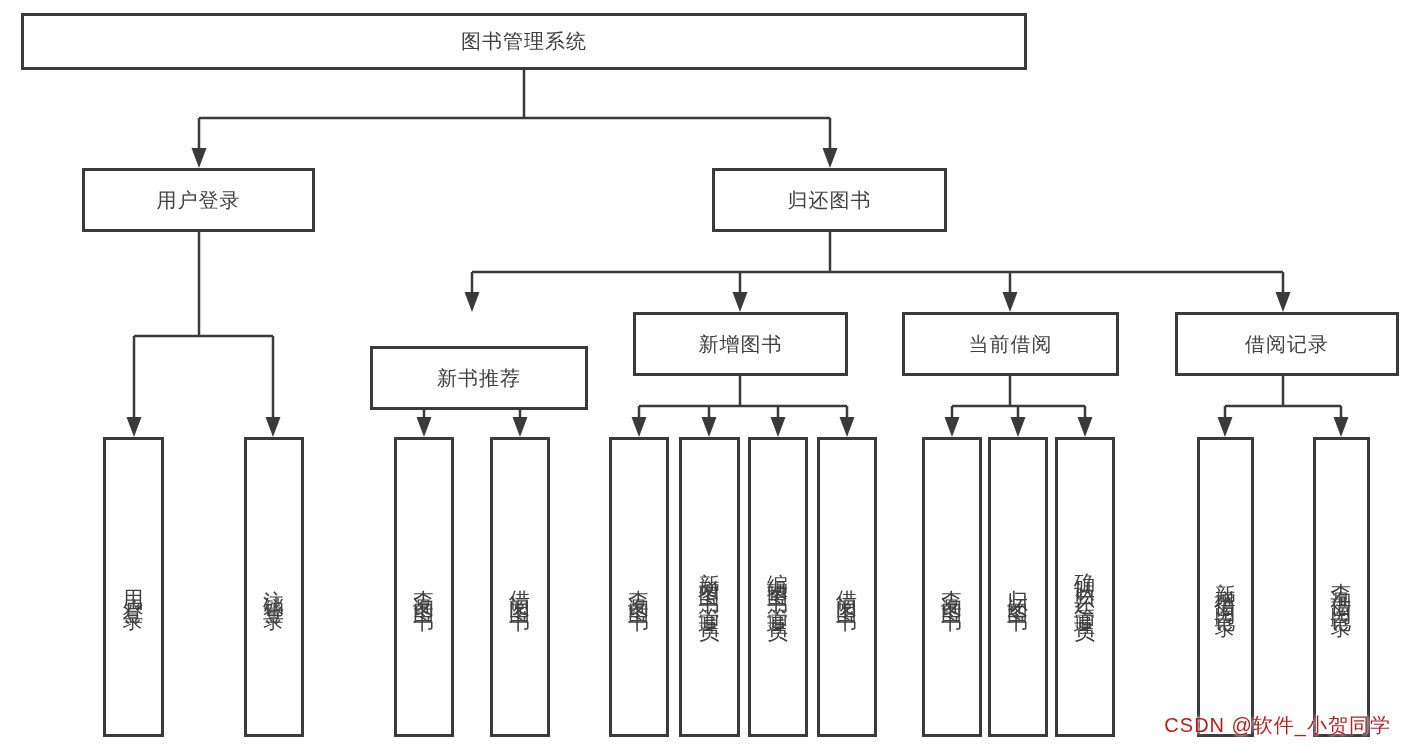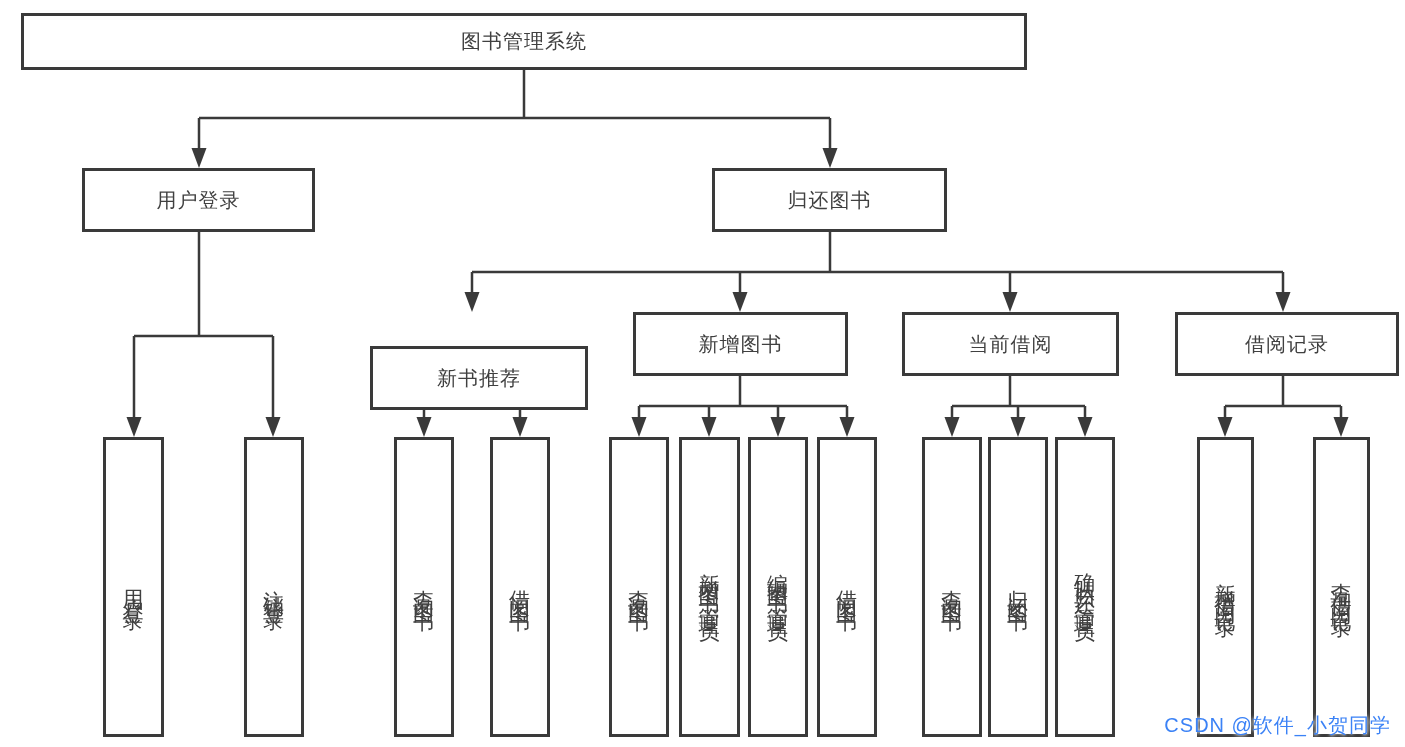--- a/index.html
+++ b/index.html
@@ -66,21 +66,21 @@
   #leaf-9  { left: 922px; }
   #leaf-10 { left: 988px; }
   #leaf-11 { left: 1055px; }
   #leaf-12 { left: 1197px; width: 57px; }
   #leaf-13 { left: 1313px; width: 57px; }
   .watermark {
     position: absolute;
     right: 14px;
     bottom: 8px;
     font-size: 20px;
-    color: #3b82f6;
+    color: #b91c1c;
     letter-spacing: 1px;
     text-shadow: 0 0 3px #ffffff, 0 0 5px #ffffff;
     white-space: nowrap;
   }
 </style>
 </head>
 <body>
 
 <div class="stage">
 

